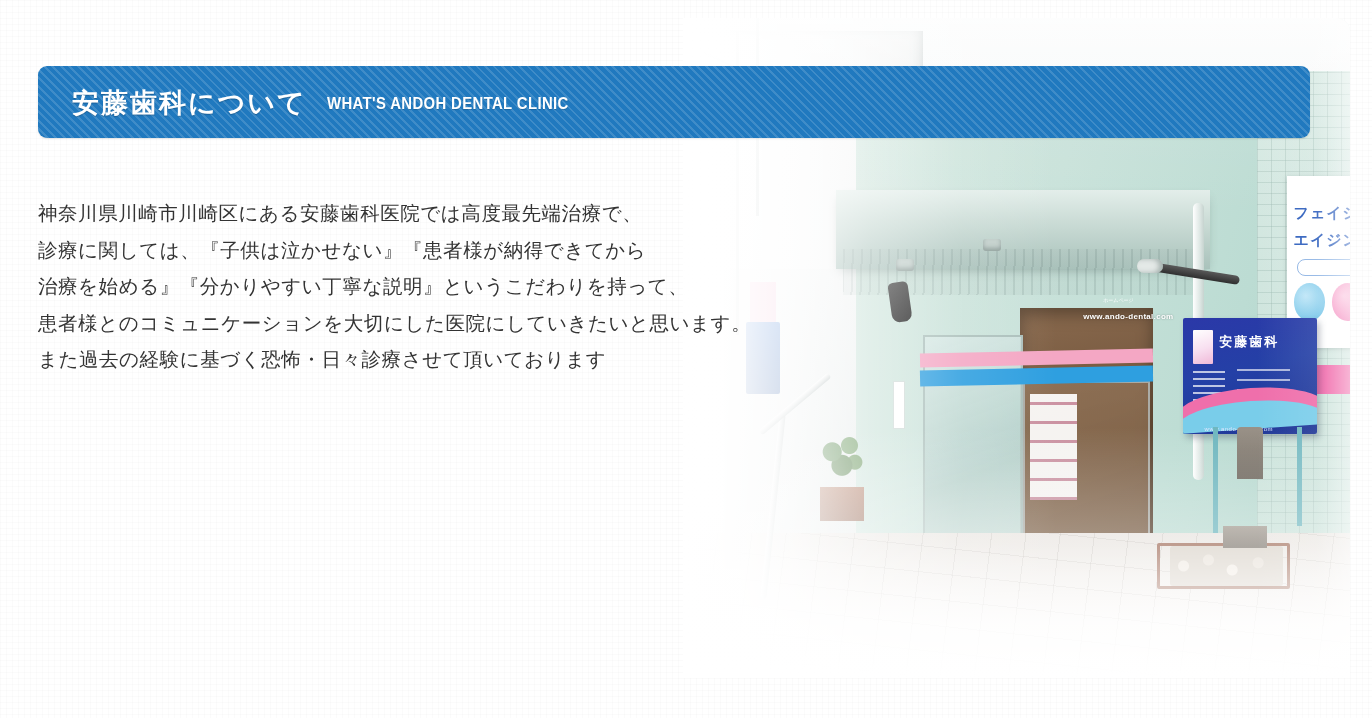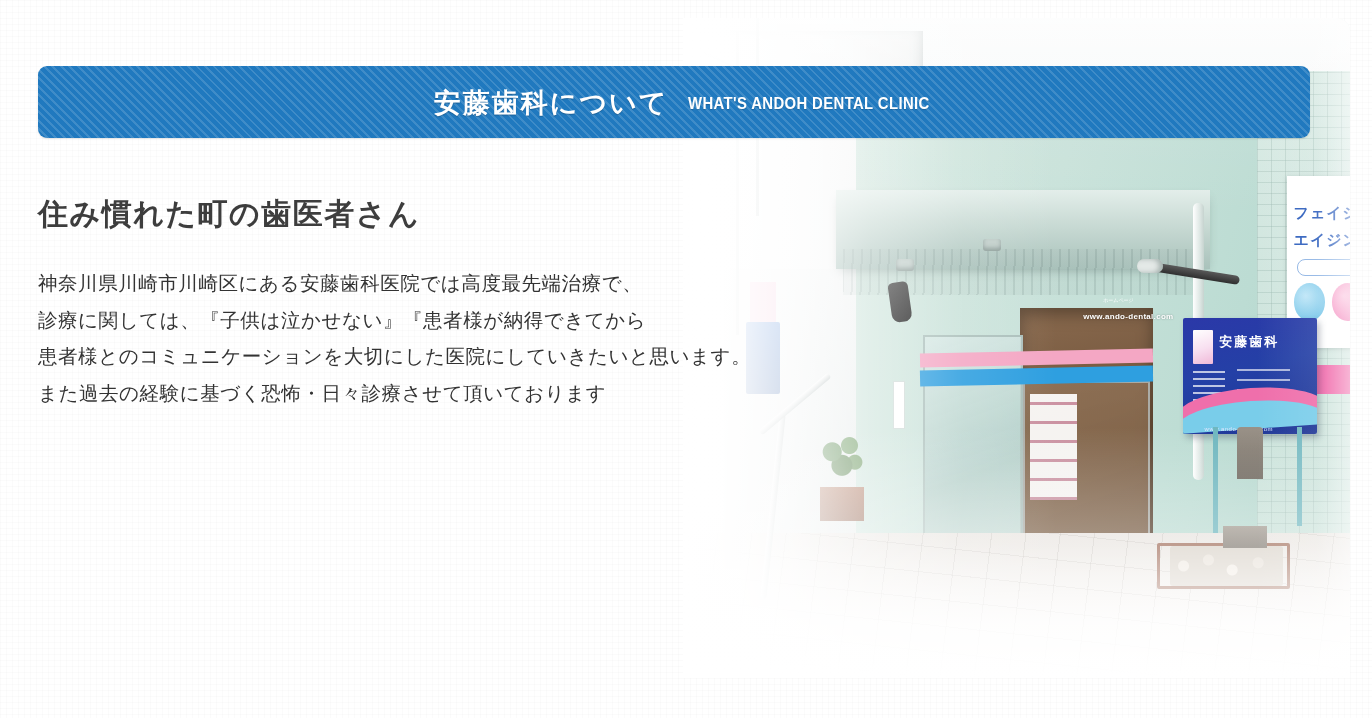--- a/index.html
+++ b/index.html
@@ -464,21 +464,20 @@
     background-color: #2079bf;
     background-image: repeating-linear-gradient(
         45deg,
         rgba(255,255,255,.14) 0px,
         rgba(255,255,255,.14) 2px,
         rgba(255,255,255,0) 2px,
         rgba(255,255,255,0) 6px);
     box-shadow: 0 1px 2px rgba(0,0,0,.10);
     display: flex;
     align-items: center;
-    justify-content: center;
   }
   .banner-title {
     margin-left: 34px;
     color: #ffffff;
     font-size: 27px;
     font-weight: 700;
     letter-spacing: 2px;
     text-shadow: 0 1px 1px rgba(0,0,0,.22);
     font-family: "DejaVu Sans", sans-serif;
     line-height: 1;
@@ -600,22 +599,22 @@
     <div class="photo-fade-right"></div>
     <div class="photo-fade-bottom"></div>
   </div>
 
   <div class="banner">
     <span class="banner-title">安藤歯科について</span>
     <span class="banner-sub">WHAT'S ANDOH DENTAL CLINIC</span>
   </div>
 
   <div class="content">
-    <h2 class="lead">住み慣れた町の歯医者さん</h2>
     <p class="body-copy">
       <span class="ln">神奈川県川崎市川崎区にある安藤歯科医院では高度最先端治療で、</span>
       <span class="ln">診療に関しては、『子供は泣かせない』『患者様が納得できてから</span>
+      <span class="ln">治療を始める』『分かりやすい丁寧な説明』というこだわりを持って、</span>
       <span class="ln">患者様とのコミュニケーションを大切にした医院にしていきたいと思います。</span>
       <span class="ln">また過去の経験に基づく恐怖・日々診療させて頂いております</span>
     </p>
   </div>
 
 </div>
 
 </body></html>

